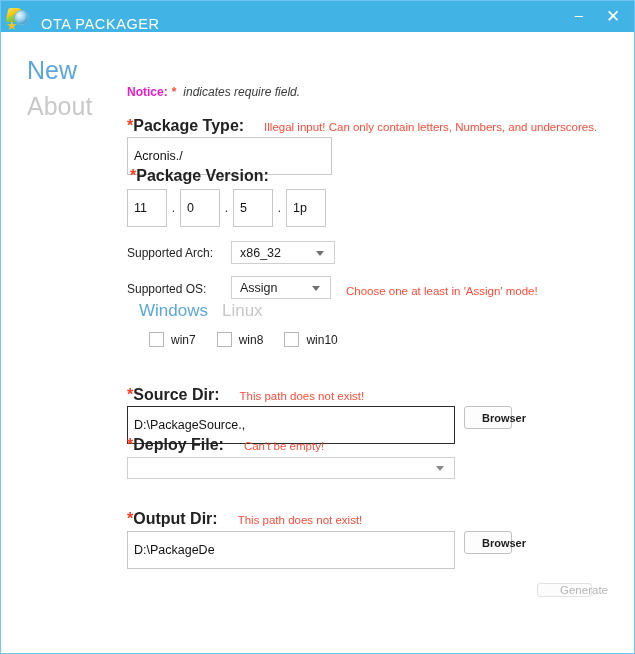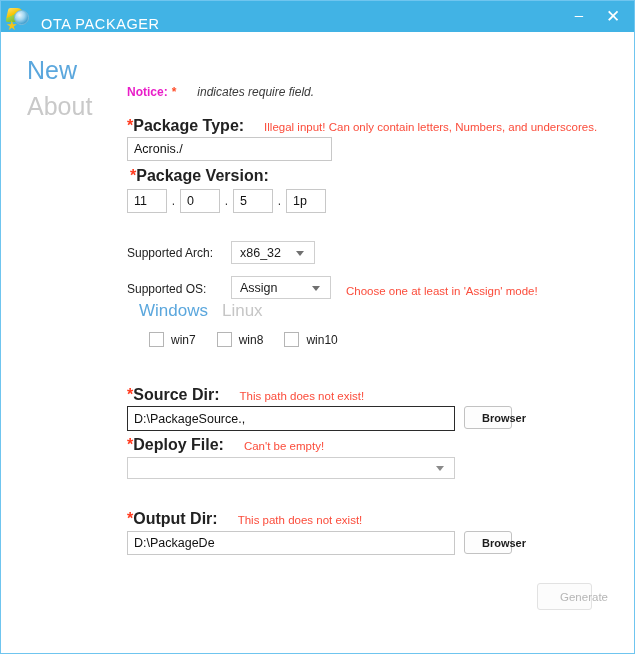--- a/index.html
+++ b/index.html
@@ -124,21 +124,21 @@
   
   #form { position: absolute; left: 126px; top: 0; width: 470px; }
 
   .notice-row {
     position: absolute; left: 0; top: 53px;
     font-size: 12px;
     white-space: nowrap;
   }
   .notice-label { color: #e91ec8; font-weight: bold; }
   .notice-star { color: #ff4e2a; font-weight: bold; margin-left: 4px; }
-  .notice-text { color: #3b3b3b; font-style: italic; margin-left: 21px; }
+  .notice-text { color: #3b3b3b; font-style: italic; margin-left: 7px; }
 
   .field-label {
     font-size: 16px;
     color: #222222;
     font-weight: bold;
     white-space: nowrap;
   }
   .req-star { color: #ff3b1f; font-weight: bold; }
   .err-msg {
     font-size: 11.5px;
@@ -156,21 +156,21 @@
 
   .row { position: absolute; display: flex; align-items: baseline; }
 
   input.txt {
     font-family: "Liberation Sans", sans-serif;
     font-size: 12.5px;
     color: #111111;
     box-sizing: border-box;
     border: 1px solid #c8c8c8;
     background: #ffffff;
-    padding: 11px 6px;
+    padding: 18px 6px;
     outline: none;
   }
   input.txt.focused { border: 1px solid #2b2b2b; }
 
   .sel {
     position: relative;
     box-sizing: border-box;
     border: 1px solid #cfcfcf;
     background: #ffffff;
     font-size: 12.5px;
@@ -230,21 +230,21 @@
     cursor: pointer;
     font-family: "Liberation Sans", sans-serif;
     padding-left: 32px;
   }
 
   #generate-btn {
     position: absolute;
     left: 410px;
     top: 551px;
     width: 55px;
-    height: 27px;
+    height: 14px;
     box-sizing: border-box;
     border: 1px solid #e2e2e2;
     border-radius: 3px;
     background: #fcfcfc;
     font-size: 11.5px;
     color: #b6b6b6;
     display: flex;
     align-items: center;
     justify-content: center;
     cursor: default;
@@ -310,21 +310,21 @@
         <input class="txt" type="text" style="width: 40px; height: 24px;" value="0">
         <span class="dot-sep">.</span>
         <input class="txt" type="text" style="width: 40px; height: 24px;" value="5">
         <span class="dot-sep">.</span>
         <input class="txt" type="text" style="width: 40px; height: 24px;" value="1p">
       </div>
 
       <div class="row" style="left:0; top:214px;">
         <span class="plain-label">Supported Arch:</span>
       </div>
-      <div class="sel" style="position:absolute; left:104px; top:209px; width:84px; height:23px;">
+      <div class="sel" style="position:absolute; left:104px; top:209px; width:104px; height:23px;">
         <span>x86_32</span>
         <span class="caret"></span>
       </div>
 
       <div class="row" style="left:0; top:250px;">
         <span class="plain-label">Supported OS:</span>
       </div>
       <div class="sel" style="position:absolute; left:104px; top:244px; width:100px; height:23px;">
         <span>Assign</span>
         <span class="caret"></span>

